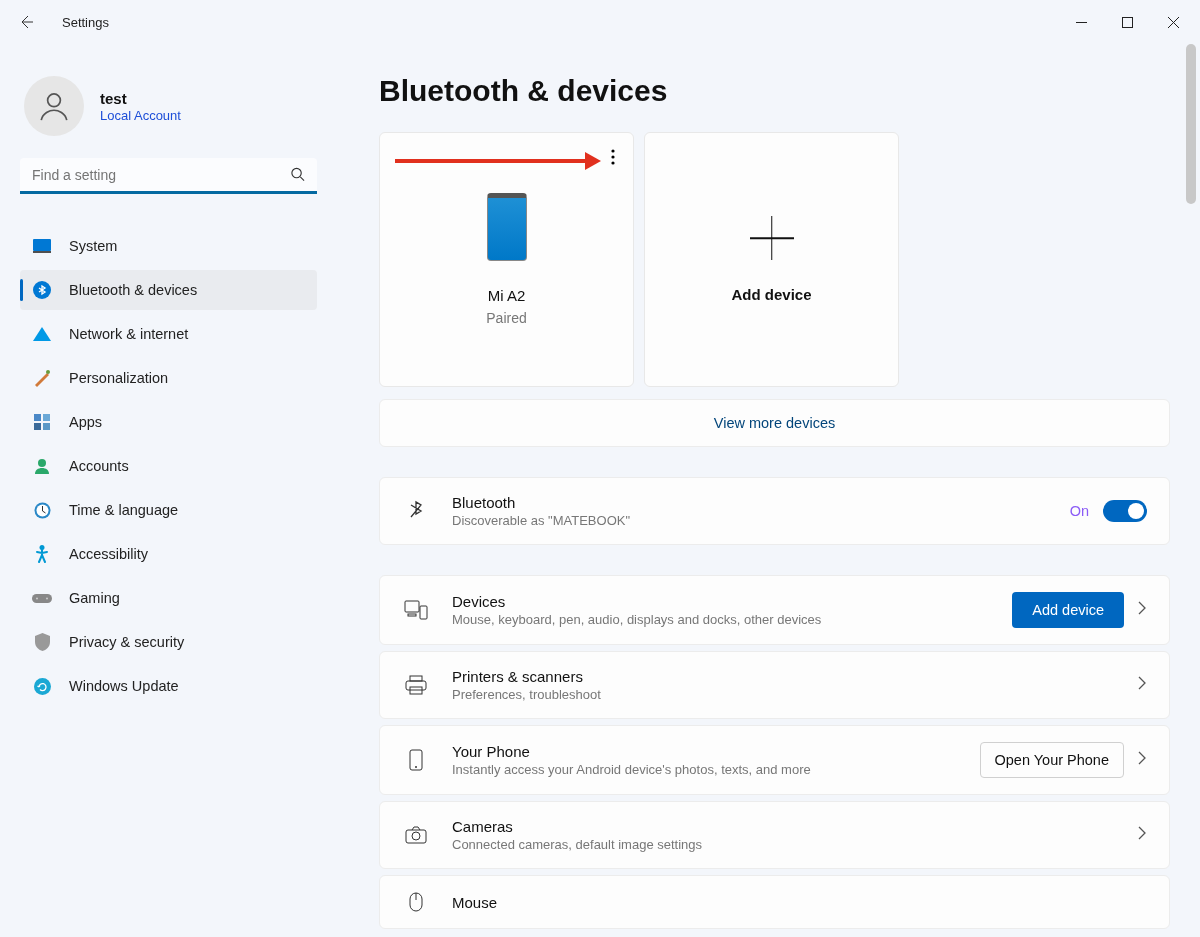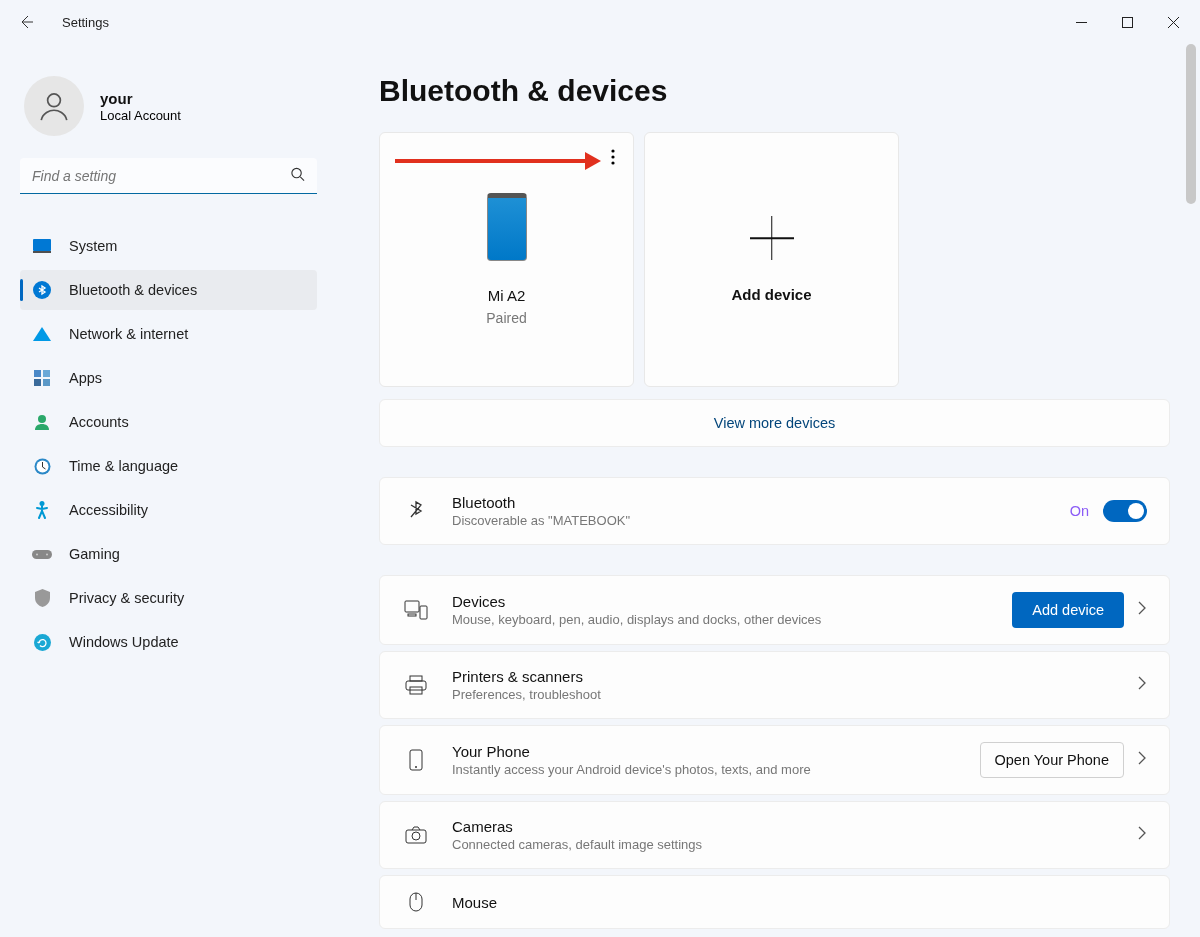--- a/index.html
+++ b/index.html
@@ -63,38 +63,37 @@
   height: 60px;
   border-radius: 50%;
   background: #e6e6e6;
   display: flex;
   align-items: center;
   justify-content: center;
   margin-right: 16px;
 }
 .avatar svg { color: #555; }
 .user-info .name { font-size: 15px; font-weight: 600; color: #111; }
-.user-info .sub { font-size: 13px; color: #000000; margin-top:1px;}
+.user-info .sub { font-size: 13px; color: #1d4ed8; margin-top:1px;}
 .search {
   position: relative;
   margin-bottom: 28px;
   margin-right: 10px;
 }
 .search input {
   width: 100%;
   height: 36px;
   padding: 0 40px 0 12px;
   font-size: 14px;
   border: none;
-  border-bottom: 1px solid #0369a1;
+  border-bottom: 3px solid #0369a1;
   border-radius: 4px 4px 0 0;
   background: #fbfcfe;
   color: #555;
   outline:none;
-  font-style:italic;
 }
 .search .icon {
   position: absolute;
   right: 12px;
   top: 50%;
   transform: translateY(-50%);
   color: #333;
 }
 .nav { list-style: none; }
 .nav li {
@@ -287,21 +286,21 @@
 <div class="layout">
   <aside class="sidebar">
     <div class="user-block">
       <div class="avatar">
         <svg width="34" height="34" viewBox="0 0 24 24">
             <circle cx="12" cy="8" r="4.5" stroke="currentColor" fill="none" stroke-width="1.2"></circle>
             <path d="M3 22c1-5 6-7 9-7s8 2 9 7" stroke="currentColor" fill="none" stroke-width="1.2"></path>
           </svg>
       </div>
       <div class="user-info">
-        <div class="name">your</div>
+        <div class="name">test</div>
         <div class="sub">Local Account</div>
       </div>
     </div>
 
     <div class="search">
       <input type="text" placeholder="Find a setting" style="">
       <span class="icon"><svg width="15" height="15" viewBox="0 0 16 16">
             <circle cx="7" cy="7" r="5" stroke="currentColor" fill="none" stroke-width="1.2"></circle>
             <path d="M11 11l4 4" stroke="currentColor" stroke-width="1.2"></path>
           </svg></span>
@@ -326,20 +325,29 @@
           </span>
         <span>Bluetooth &amp; devices</span>
       </li>
       <li>
         <span class="ico">
             <svg width="18" height="14" viewBox="0 0 18 14">
               <path d="M0 14 L9 0 L18 14 Z" fill="#0099e6"></path>
             </svg>
           </span>
         <span>Network &amp; internet</span>
+      </li>
+      <li>
+        <span class="ico">
+            <svg width="18" height="18" viewBox="0 0 18 18">
+              <path d="M2 16 L14 4 l2 2 L4 18 Z" fill="#d17a3a"></path>
+              <circle cx="15" cy="3" r="2" fill="#6a9a3a"></circle>
+            </svg>
+          </span>
+        <span>Personalization</span>
       </li>
       <li>
         <span class="ico">
             <svg width="16" height="16" viewBox="0 0 16 16">
               <rect width="7" height="7" fill="#4a88c7"></rect>
               <rect x="9" width="7" height="7" fill="#6aa8d7"></rect>
               <rect y="9" width="7" height="7" fill="#3a6a9a"></rect>
               <rect x="9" y="9" width="7" height="7" fill="#5a98c7"></rect>
             </svg>
           </span>

